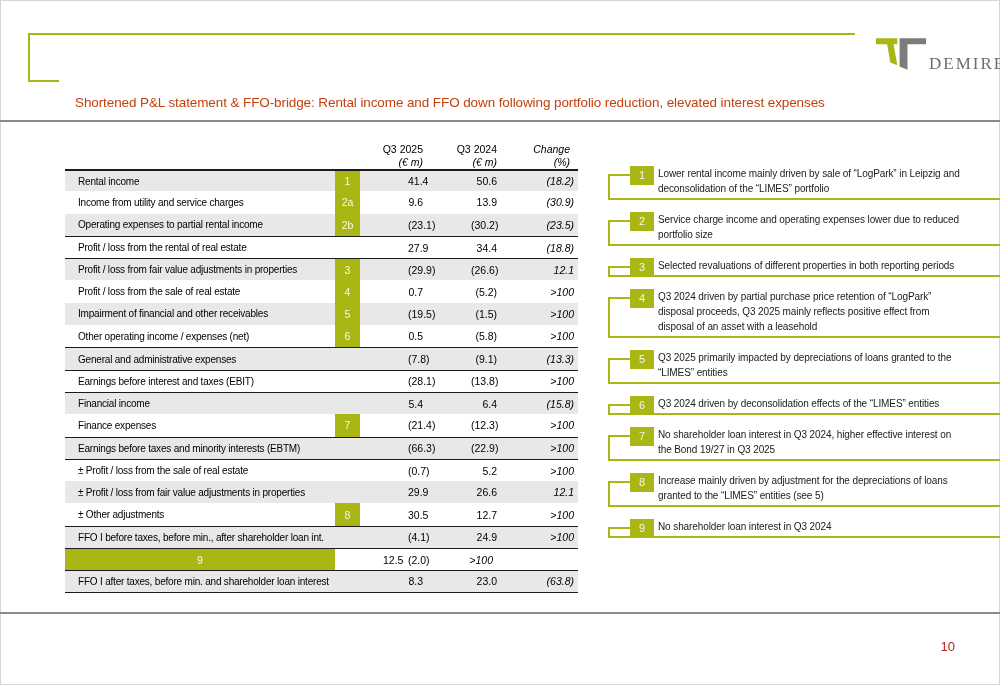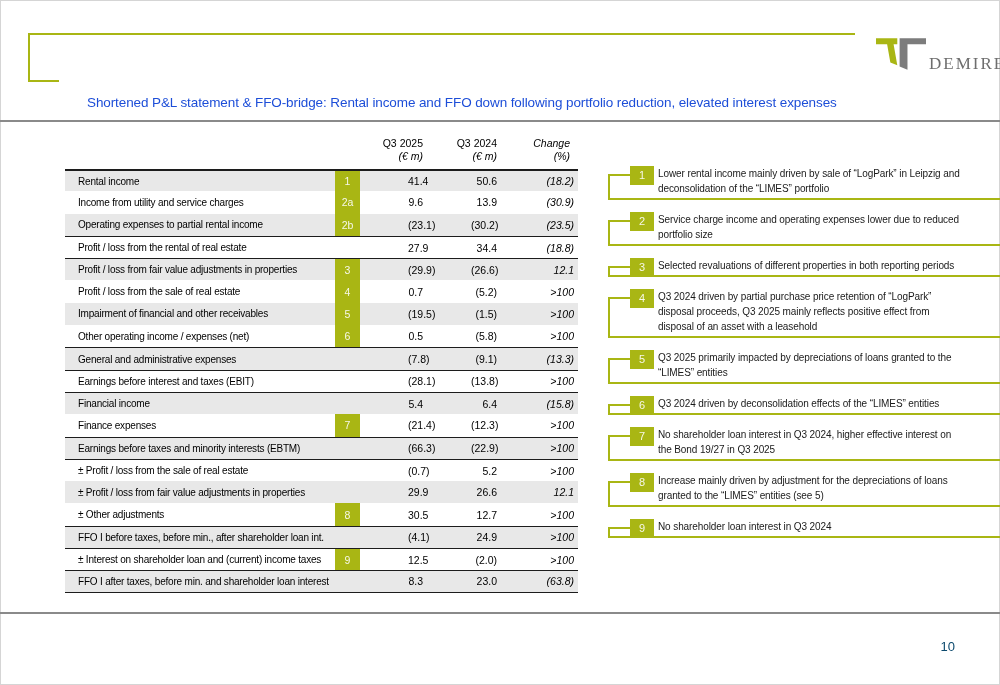--- a/index.html
+++ b/index.html
@@ -15,32 +15,32 @@
          outline:1px solid #d5d5d5;outline-offset:-1px;}
 
   
   .top-rule{position:absolute;left:28px;top:33px;width:827px;height:2px;background:var(--accent);}
   .bracket-v{position:absolute;left:28px;top:33px;width:2px;height:49px;background:var(--accent);}
   .bracket-stub{position:absolute;left:28px;top:80px;width:31px;height:2px;background:var(--accent);}
   .title{position:absolute;left:77px;top:44px;display:flex;align-items:baseline;gap:11px;
          font-family:"Liberation Serif",serif;white-space:nowrap;}
   .title .num{color:var(--accent);font-size:31px;line-height:1;}
   .title .txt{color:var(--title-gray);font-size:34px;line-height:1;}
-  .subtitle{position:absolute;left:75px;top:95px;font-size:13.5px;color:#1d4ed8;letter-spacing:-0.1px;margin-left:12px;}
+  .subtitle{position:absolute;left:75px;top:95px;font-size:13.5px;color:#c2410c;letter-spacing:-0.1px;}
   .header-rule{position:absolute;left:0;top:120px;width:1000px;height:2px;background:var(--rule-gray);}
 
   .logo{position:absolute;left:876px;top:37px;display:flex;align-items:flex-end;}
   .logo svg{display:block;}
   .logo .logo-text{font-family:"Liberation Serif",serif;font-size:17px;color:#6e6e6e;
                    letter-spacing:2px;line-height:1;margin-left:3px;margin-bottom:1px;}
 
   
   .pltable{position:absolute;left:65px;top:136px;width:513px;font-size:10.5px;color:#000;}
   .tgrid{display:grid;grid-template-columns:270px 25px 63px 74px 81px;align-items:center;}
-  .thead{height:33px;align-items:end;padding-bottom:7px;}
+  .thead{height:33px;align-items:end;padding-bottom:1px;}
   .thead .hcell{text-align:right;line-height:12.5px;}
   .thead .hsub{font-style:italic;}
   .thead .hc5{padding-right:8px;}
   .row{height:22.3px;}
   .row:nth-child(odd){background:var(--stripe);}
   .row.sep{border-top:1.4px solid var(--dark-line);}
   .row.first{border-top:2px solid var(--dark-line);}
   .row.last{border-bottom:1.4px solid var(--dark-line);}
   .cell-label{padding-left:13px;font-size:10px;letter-spacing:-0.2px;white-space:nowrap;}
   .cell-badge{height:100%;display:flex;align-items:center;justify-content:center;
@@ -55,21 +55,21 @@
   .ann{position:relative;min-height:19px;padding:0 37px 2px 50px;
        border-bottom:2px solid var(--accent);}
   .ann::before{content:"";position:absolute;left:0;top:8px;bottom:-2px;width:2px;background:var(--accent);}
   .ann::after{content:"";position:absolute;left:2px;top:8px;width:20px;height:2px;background:var(--accent);}
   .ann-badge{position:absolute;left:22px;top:0;width:24px;height:19px;background:var(--accent);
              color:rgba(255,255,255,0.9);font-size:11px;line-height:19px;text-align:center;}
   .ann-text{font-size:10px;line-height:15px;color:#1a1a1a;letter-spacing:-0.1px;max-width:305px;}
 
   
   .footer-rule{position:absolute;left:0;top:612px;width:1000px;height:2px;background:var(--rule-gray);}
-  .page-num{position:absolute;right:45px;top:639px;font-size:13px;color:#0c4a6e;text-align:center;}
+  .page-num{position:absolute;right:45px;top:639px;font-size:13px;color:#b91c1c;text-align:center;}
 </style>
 </head>
 <body>
 
 <div class="slide">
 
   <div class="top-rule"></div>
   <div class="bracket-v"></div>
   <div class="bracket-stub"></div>
 
@@ -216,21 +216,20 @@
           <div class="cell-change">&gt;100</div>
         </div>
         <div class="tgrid row sep">
           <div class="cell-label">FFO I before taxes, before min., after shareholder loan int.</div>
           <div class="cell-badge"></div>
           <div class="cell-num">(4.1)</div>
           <div class="cell-num">24.9</div>
           <div class="cell-change">&gt;100</div>
         </div>
         <div class="tgrid row sep">
-          <div class="cell-label">± Interest on shareholder loan and (current) income taxes</div>
           <div class="cell-badge on">9</div>
           <div class="cell-num">12.5</div>
           <div class="cell-num">(2.0)</div>
           <div class="cell-change">&gt;100</div>
         </div>
         <div class="tgrid row sep last">
           <div class="cell-label">FFO I after taxes, before min. and shareholder loan interest</div>
           <div class="cell-badge"></div>
           <div class="cell-num">8.3</div>
           <div class="cell-num">23.0</div>

